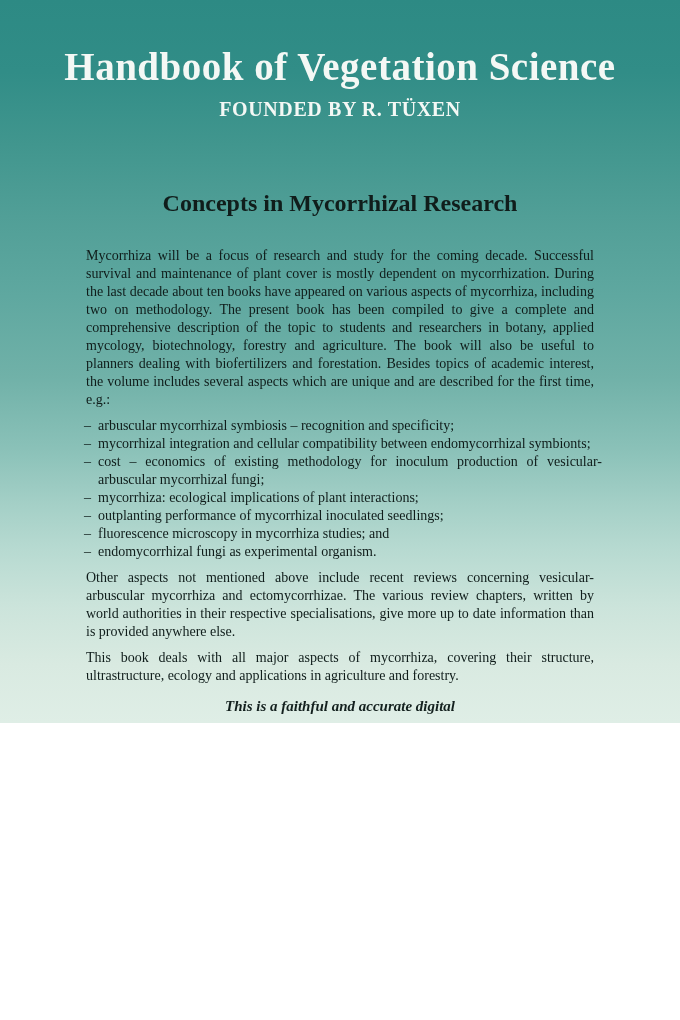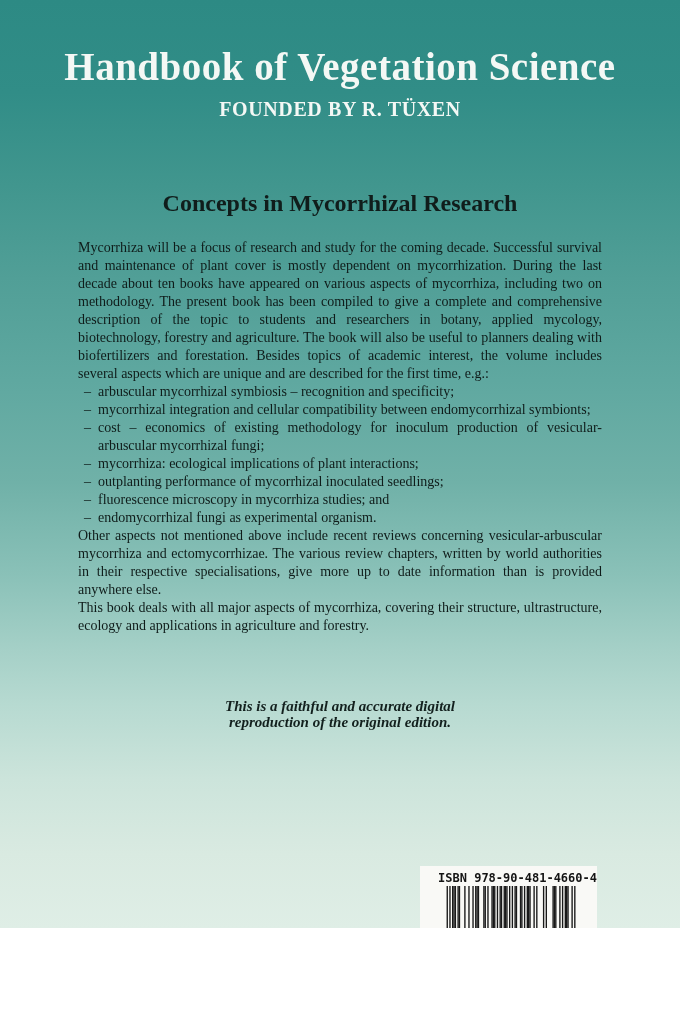--- a/index.html
+++ b/index.html
@@ -1,21 +1,21 @@
 <!DOCTYPE html>
 <html><head>
 <meta charset="utf-8">
 <style>
   html, body { margin: 0; padding: 0; }
   body { font-family: "Liberation Serif", serif; }
 
   .cover {
     position: relative;
     width: 680px;
-    height: 928px;
+    height: 723px;
     overflow: hidden;
     background: linear-gradient(180deg,
       #2d8a84 0%,
       #318d87 10%,
       #41968e 20%,
       #519f97 30%,
       #5fa8a0 41%,
       #70b1a8 52%,
       #8ac1b8 62%,
       #a5d0c7 70%,
@@ -60,21 +60,21 @@
   .description {
     position: absolute;
     top: 239px;
     left: 78px;
     width: 524px;
     font-size: 14px;
     line-height: 18px;
     color: #0f1c1a;
     text-align: justify;
   }
-  .description p { margin: 0; }
+  .description p { margin: 8px; }
   .bullet-list { margin: 0; padding: 0; list-style: none; }
   .bullet-item { display: flex; }
   .bullet-marker {
     flex: 0 0 20px;
     padding-left: 6px;
     box-sizing: border-box;
   }
   .bullet-text { flex: 1; text-align: justify; }
 
   .notice {
@@ -173,21 +173,20 @@
         <span class="bullet-marker">–</span>
         <span class="bullet-text">endomycorrhizal fungi as experimental organism.</span>
       </li>
     </ul>
     <p>Other aspects not mentioned above include recent reviews concerning vesicular-arbuscular mycorrhiza and ectomycorrhizae. The various review chapters, written by world authorities in their respective specialisations, give more up to date information than is provided anywhere else.</p>
     <p>This book deals with all major aspects of mycorrhiza, covering their structure, ultrastructure, ecology and applications in agriculture and forestry.</p>
   </div>
 
   <div class="notice">
     <div>This is a faithful and accurate digital</div>
-    <div>reproduction of the original edition.</div>
   </div>
 
   <div class="footer-line">
     <span>KLUWER ACADEMIC PUBLISHERS</span>
     <span>HAVS 19/2</span>
   </div>
 
   <div class="barcode-panel">
     <div class="isbn-label">ISBN 978-90-481-4660-4</div>
     <svg class="ean-svg" width="152" height="76" viewBox="0 0 112 56" xmlns="http://www.w3.org/2000/svg">

